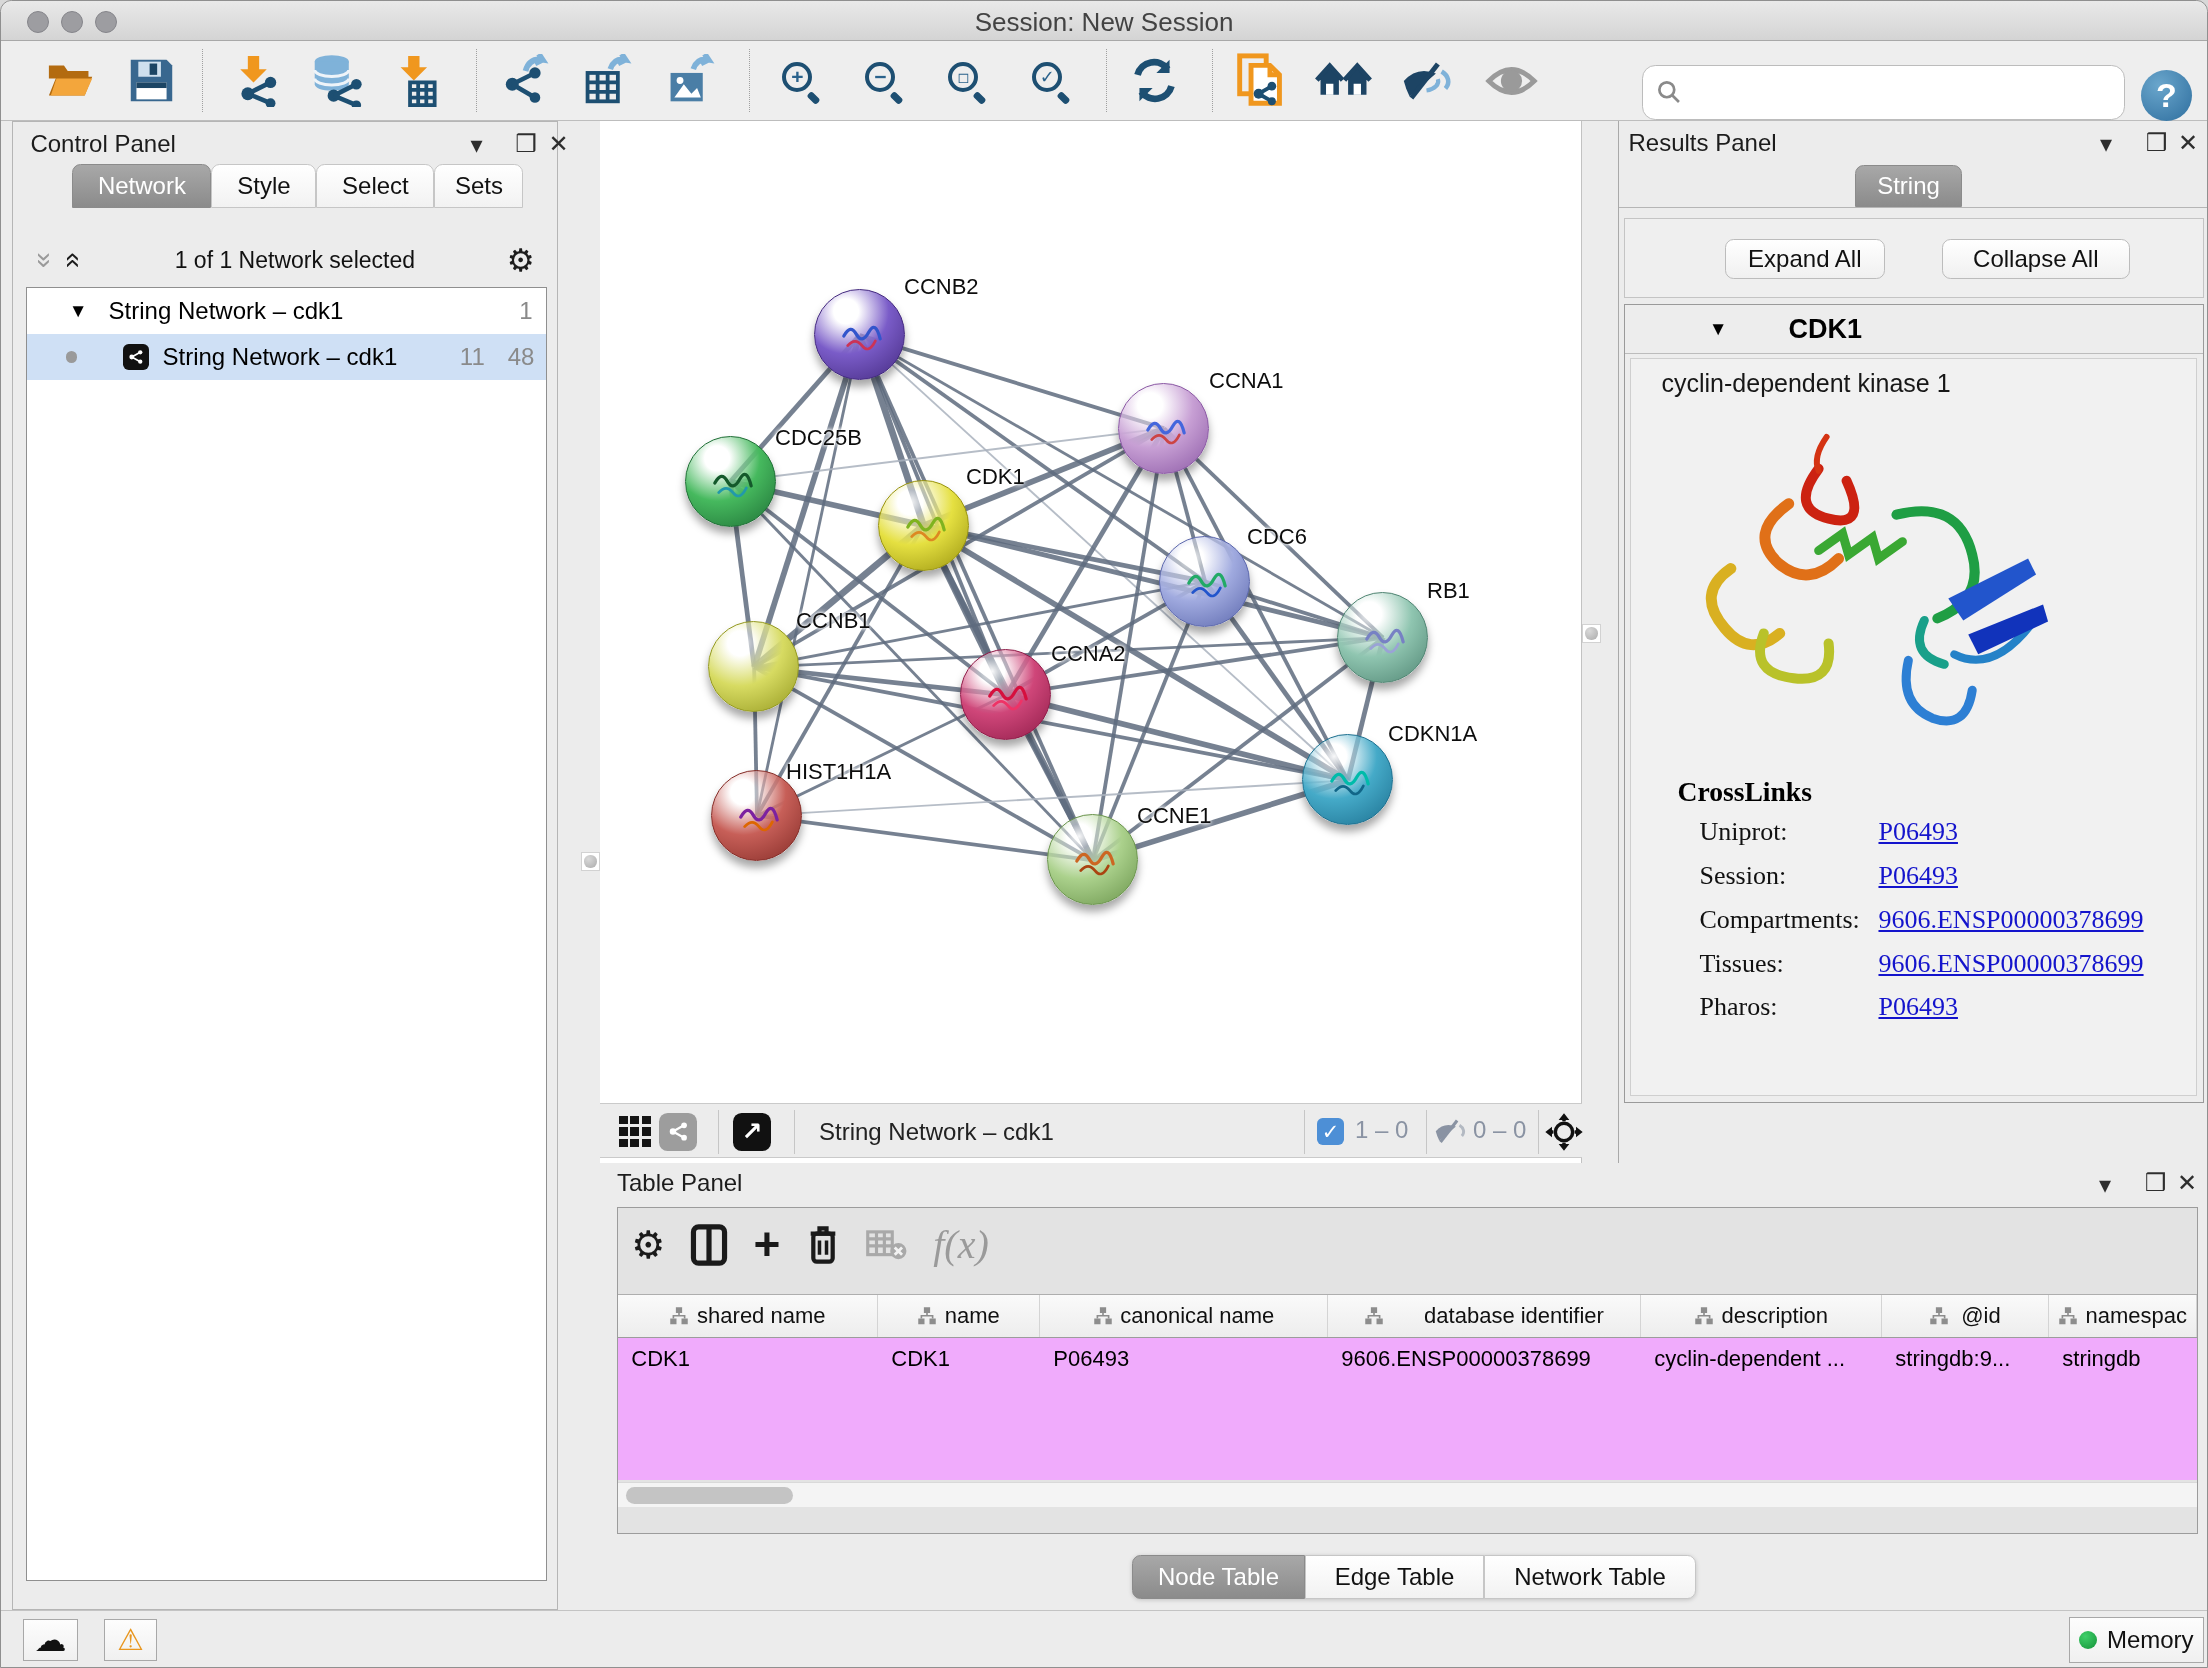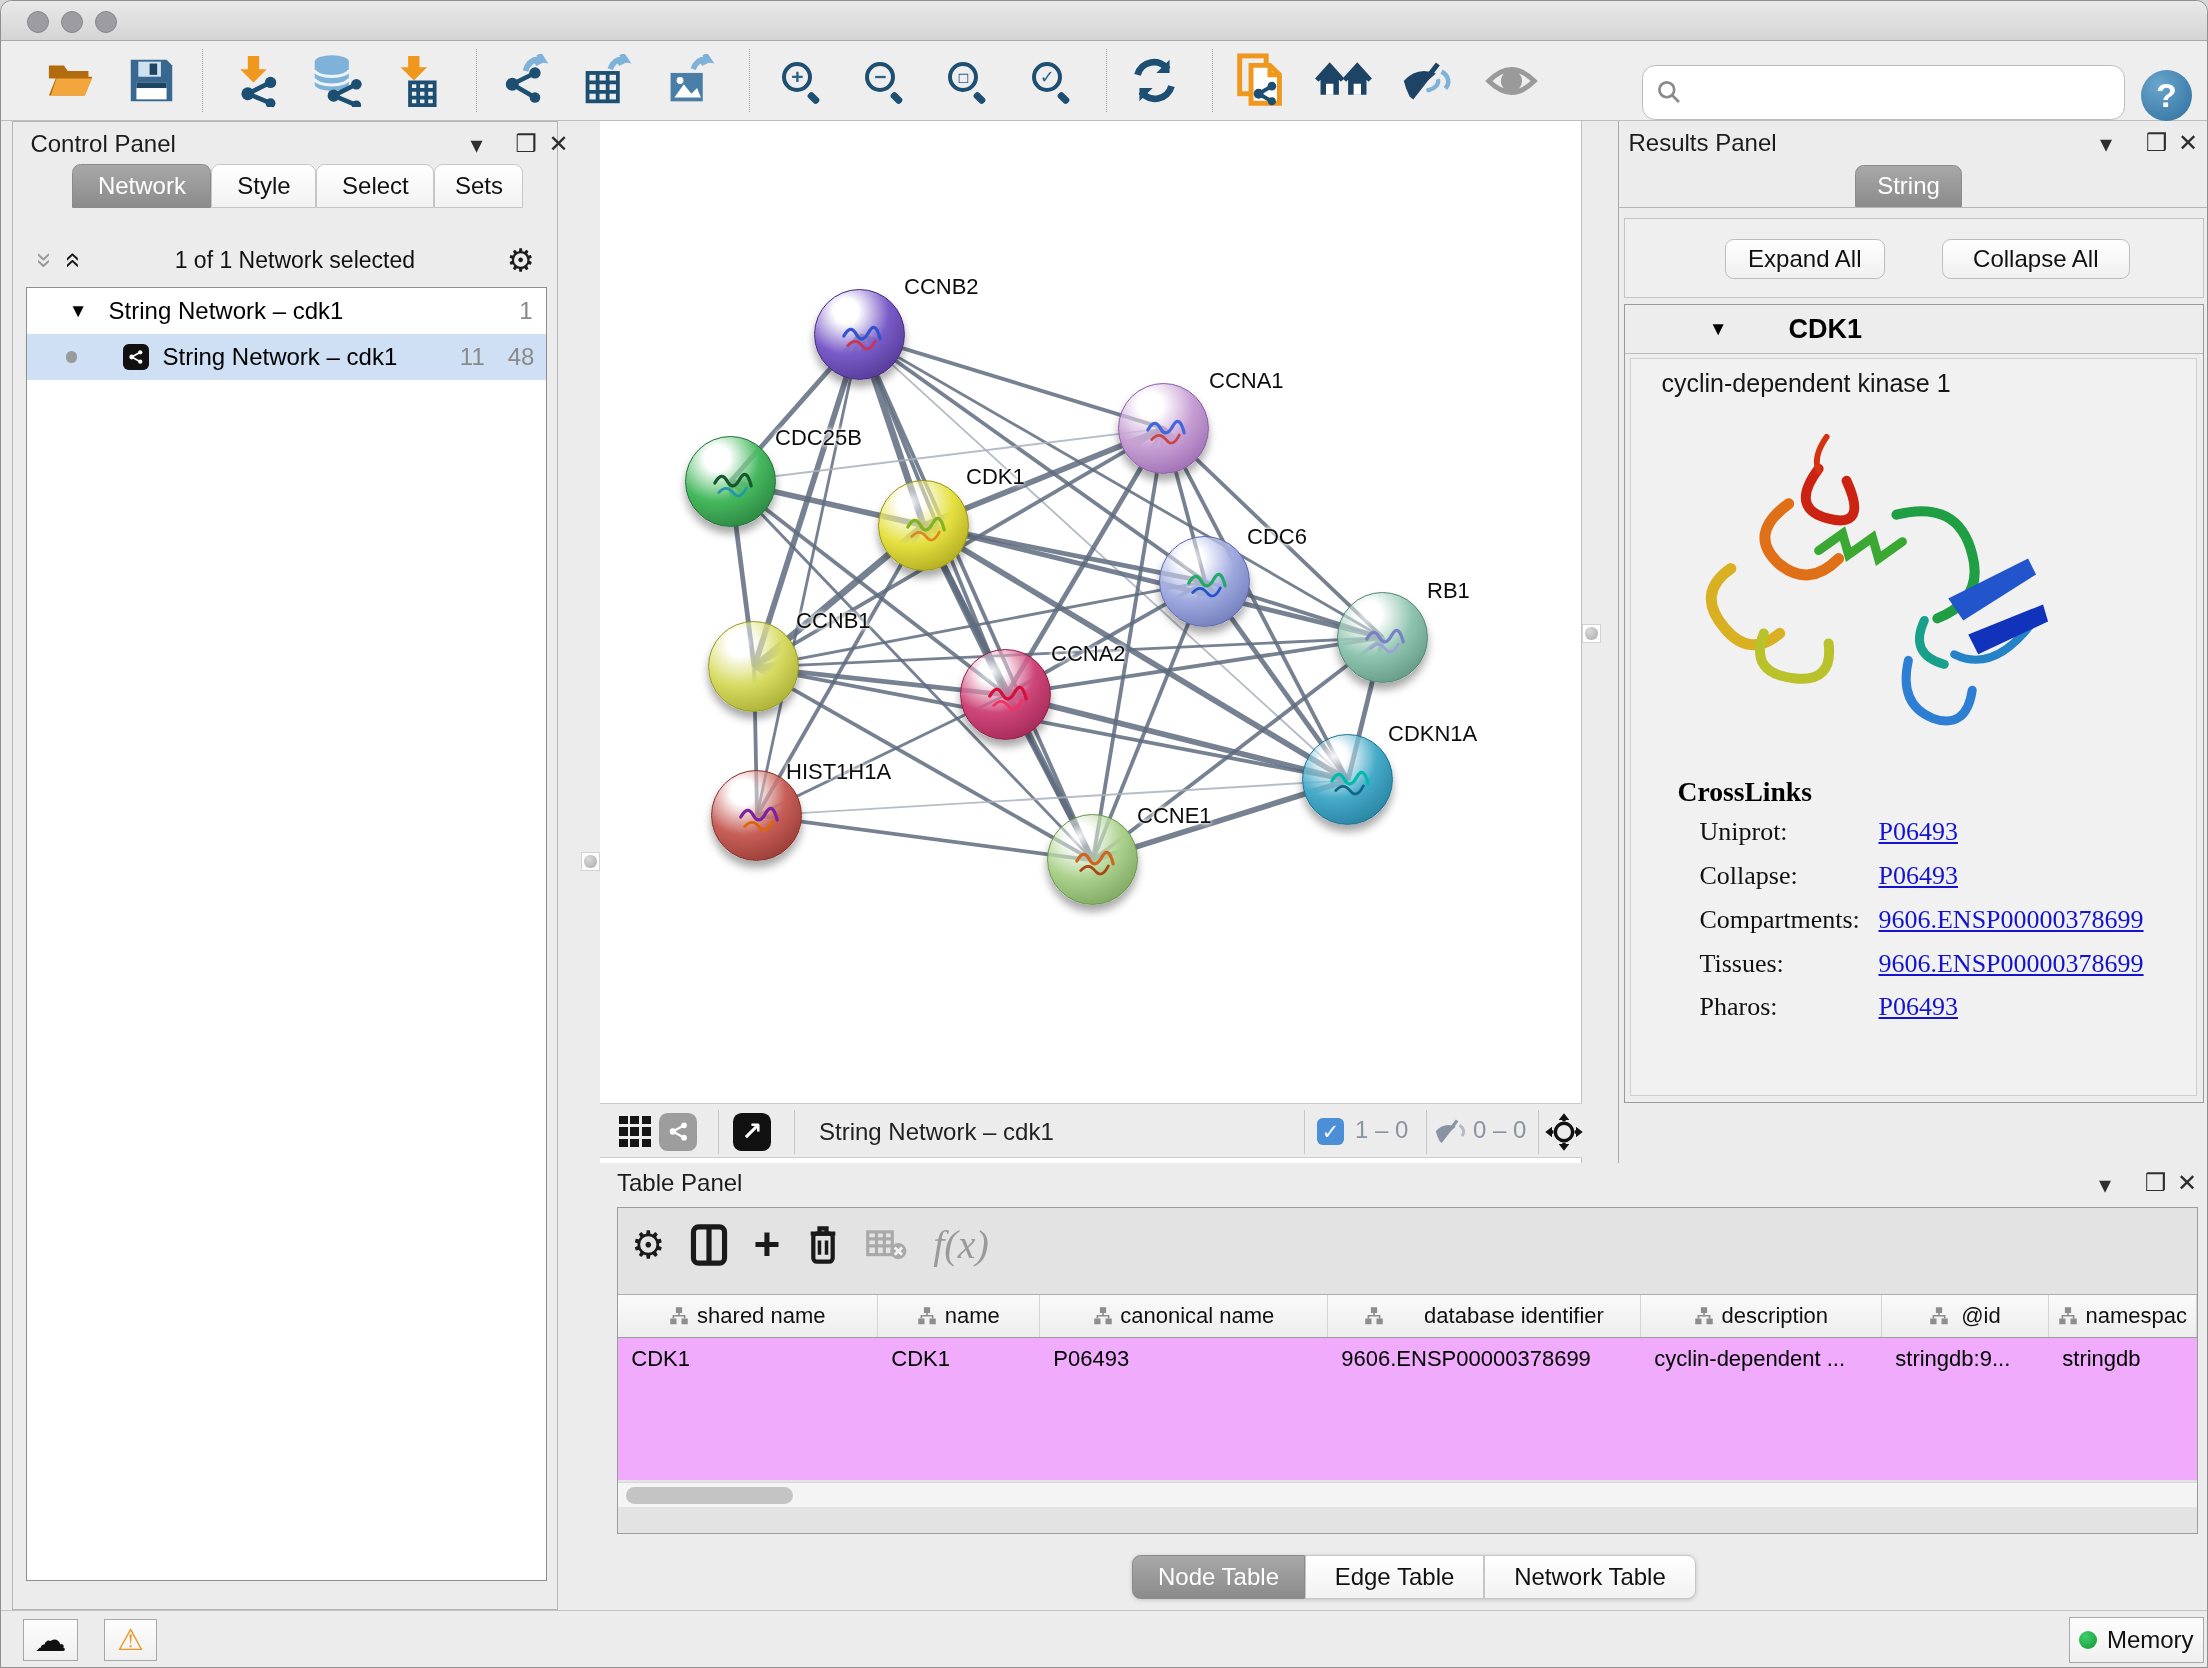--- a/index.html
+++ b/index.html
@@ -132,20 +132,21 @@
 </style>
 </head>
 <body>
 
 <div class="window">
 
   <div class="titlebar">
     <span class="tlight" style="left:26px"></span>
     <span class="tlight" style="left:60px"></span>
     <span class="tlight" style="left:94px"></span>
+    <div class="win-title">Session: New Session</div>
   </div>
 
   <div class="toolbar">
     <div class="tbtn" style="left:42px">
       <svg width="53" height="49" viewBox="0 0 28 26">
         <path d="M2 5 h8 l2 3 h11 v4 H2 Z" fill="#b36b10"></path>
         <path d="M2 5 v16 l4-10 h19 l-4 10 H2 Z" fill="#b36b10"></path>
         <path d="M6 12 h19 l-4 9 H3 Z" fill="#f3a63c"></path>
       </svg>
     </div>
@@ -556,21 +557,21 @@
             <path d="M256 212 q-16 34 20 44" stroke="#19a08a" stroke-width="9"></path>
             <path d="M286 246 q40 20 80 -34" stroke="#2482c8" stroke-width="8"></path>
             <path d="M240 252 q-10 44 24 58 q34 12 40 -28" stroke="#2d7fd4" stroke-width="9"></path>
           </g>
           <path d="M280 190 L360 150 L368 166 L295 212 Z" fill="#2255cc"></path>
           <path d="M300 226 L375 196 L380 213 L310 246 Z" fill="#1133bb"></path>
         </svg>
         <div class="xl-head" style="top:417px">CrossLinks</div>
         <div id="crosslinks">
             <div class="xl-row" style="top: 458px;"><span>Uniprot:</span><a href="#">P06493</a></div>
-            <div class="xl-row" style="top: 502px;"><span>Collapse:</span><a href="#">P06493</a></div>
+            <div class="xl-row" style="top: 502px;"><span>Session:</span><a href="#">P06493</a></div>
             <div class="xl-row" style="top: 546px;"><span>Compartments:</span><a href="#">9606.ENSP00000378699</a></div>
             <div class="xl-row" style="top: 590px;"><span>Tissues:</span><a href="#">9606.ENSP00000378699</a></div>
             <div class="xl-row" style="top: 633px;"><span>Pharos:</span><a href="#">P06493</a></div>
           </div>
       </div>
     </div>
   </div>
 
   <div class="table-panel">
     <div style="position:absolute;left:17px;top:5.7px" class="ptitle">Table Panel</div>

